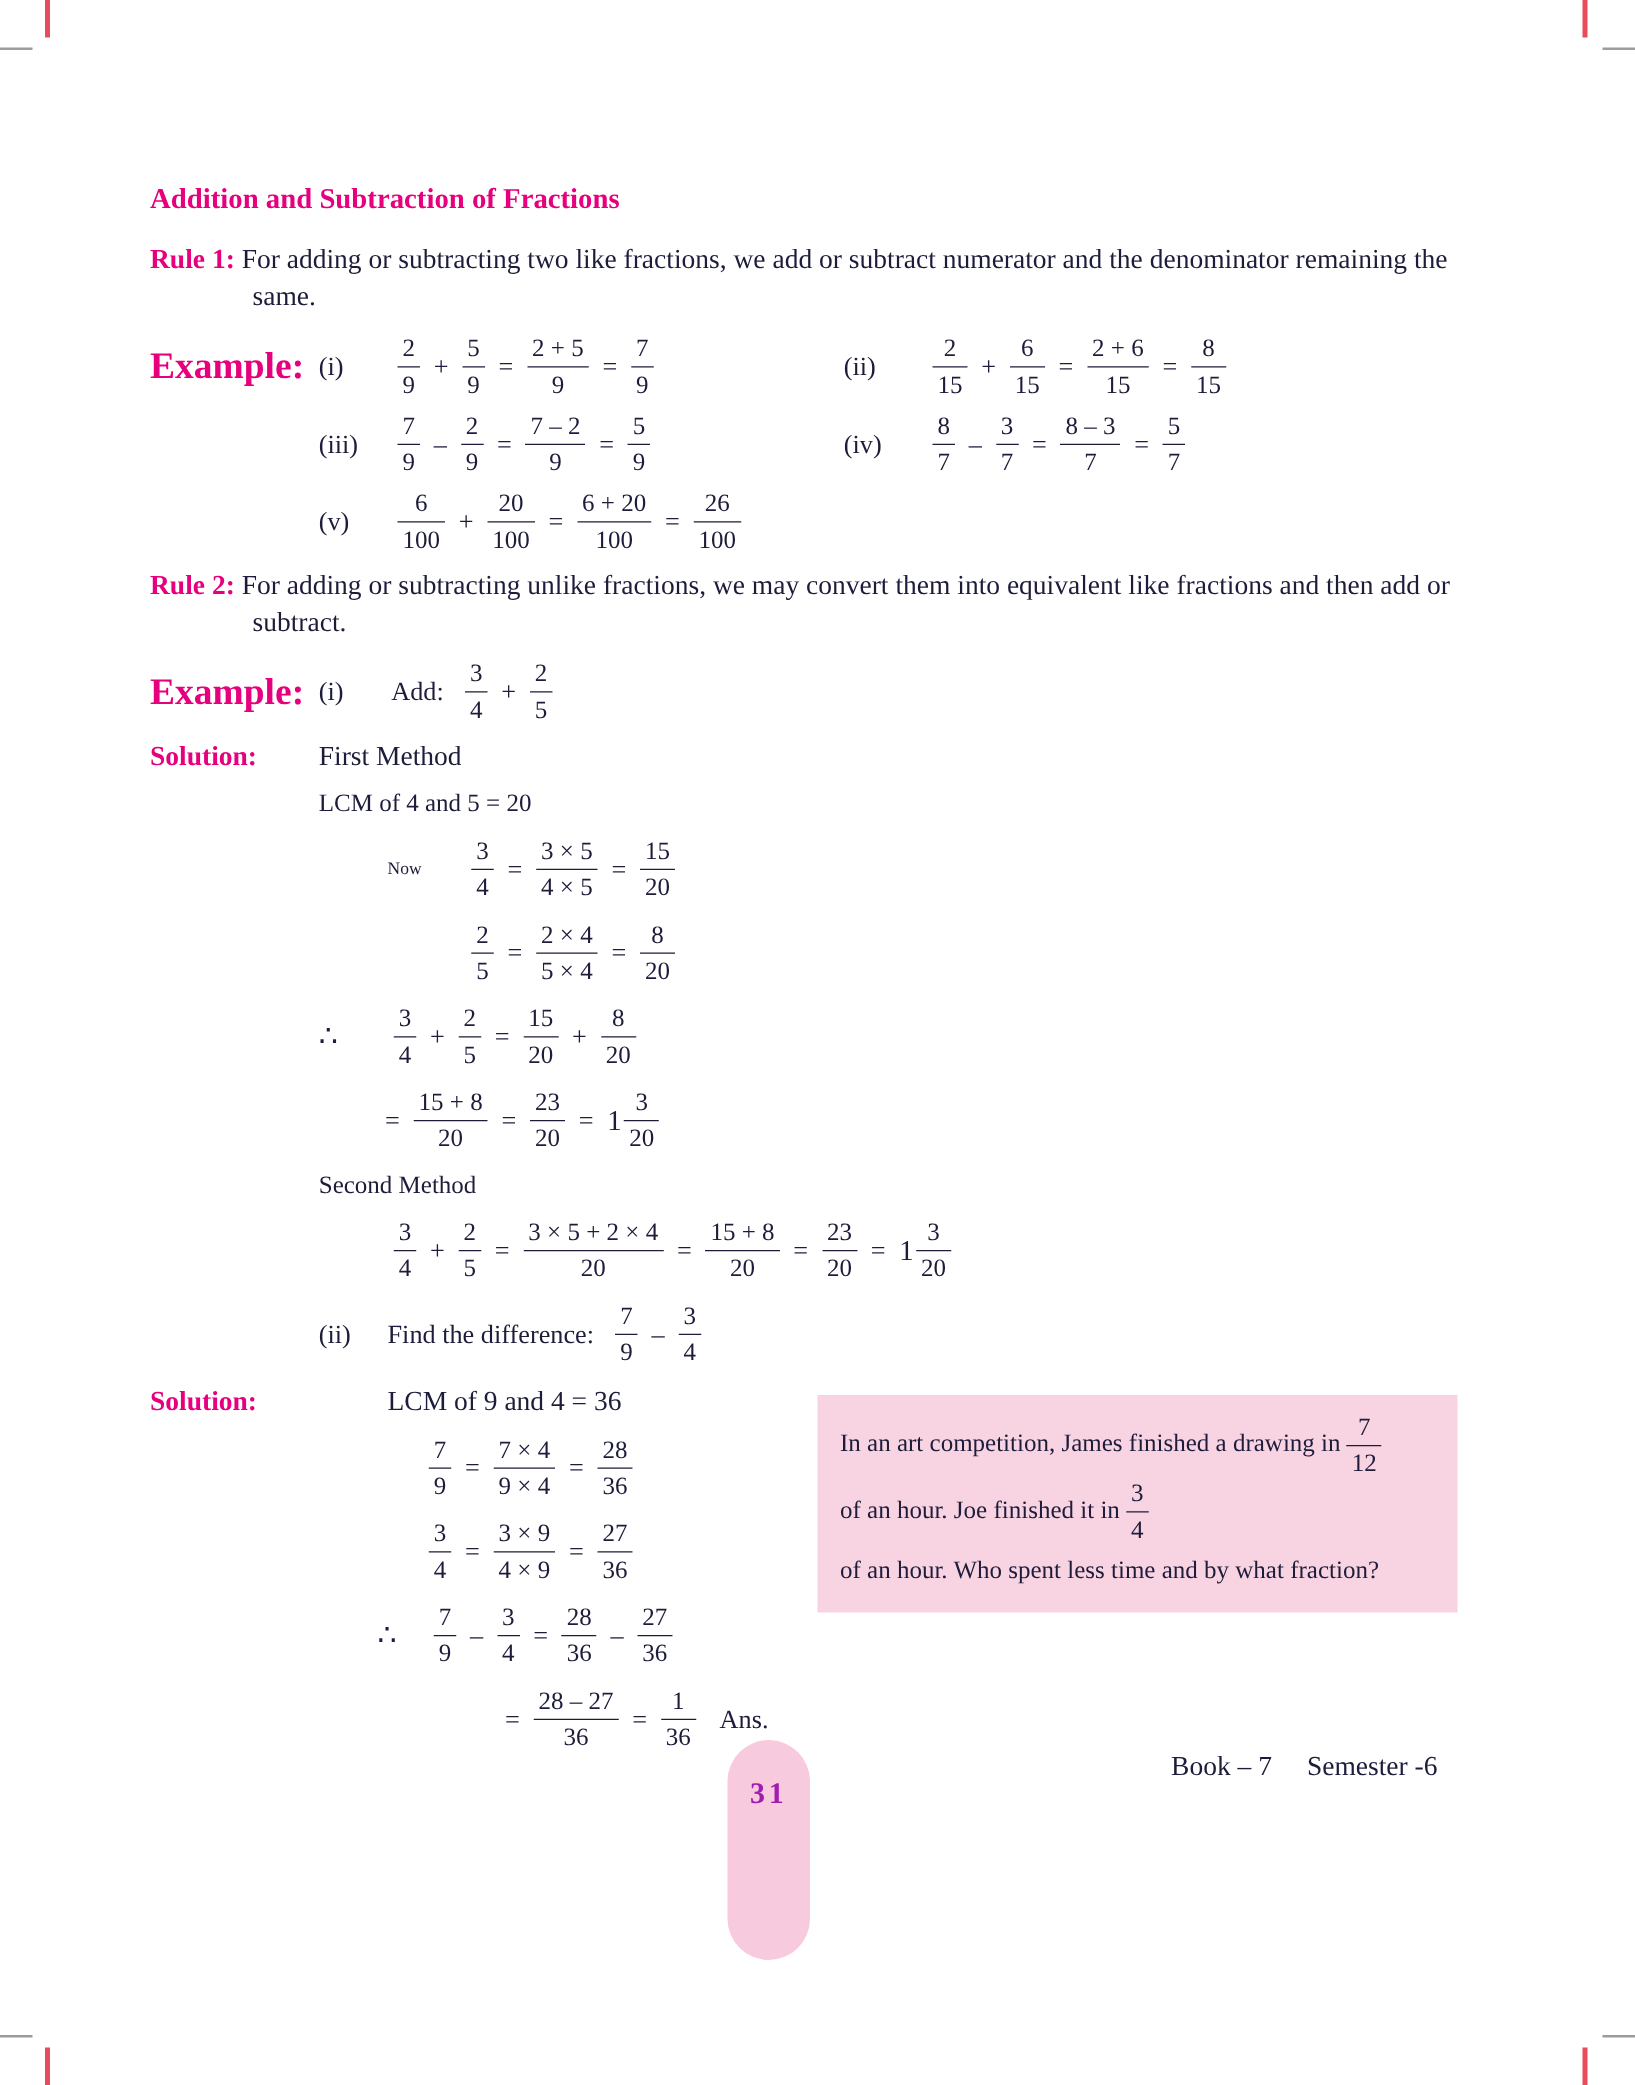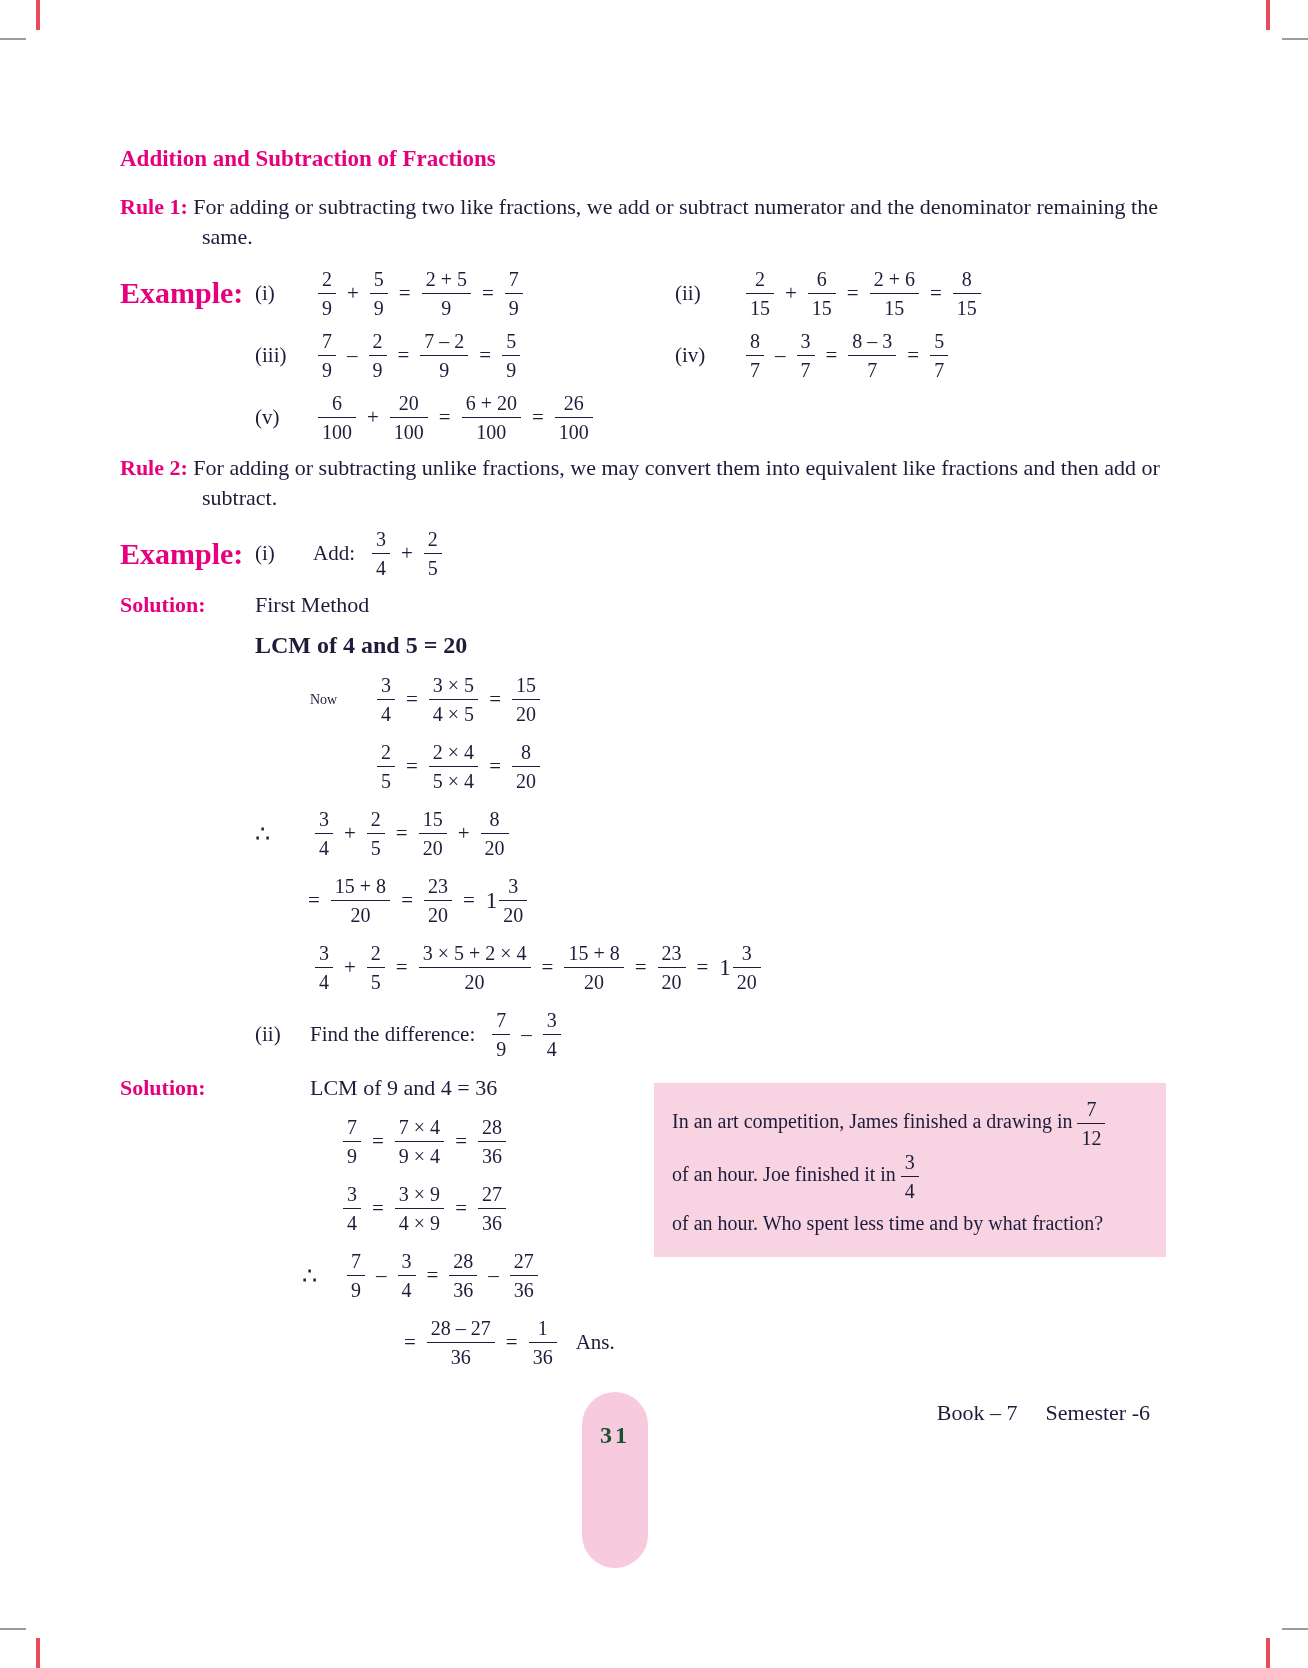--- a/index.html
+++ b/index.html
@@ -45,21 +45,21 @@
   .c1 { width:135px; font-size:30px; }
   .c2 { width:58px; }
   .c3 { width:362px; }
   .c4 { width:66px; }
   .c5 { flex:1; }
   .prefix { margin-right:12px; }
 
   
   .solrow { display:flex; align-items:baseline; margin:12px 0 6px 0; font-size:22px; }
   .sol-label { width:135px; font-size:22px; }
-  .line { font-size:24px; margin:14px 0 10px 135px;font-weight:bold; }
+  .line { font-size:20px; margin:14px 0 10px 135px; }
   .eqline { display:flex; align-items:center; margin:14px 0; }
   .eqline.now { margin-left:190px; }
   .now-label { width:62px; font-size:14px; align-self:center; }
   .eqline.eqb { margin-left:252px; }
   .eqline.thf { margin-left:135px; }
   .tho { width:55px; font-size:24px; }
   .eqline.eqd { margin-left:182px; }
   .eqline.eqe { margin-left:190px; }
   .eqline.diff { margin-left:135px; }
   .c2x { width:55px; font-size:21px; }
@@ -82,21 +82,21 @@
   .assessment .abody {
     background:#f8d3e2; padding:14px 18px; font-size:20px; line-height:2.0; margin-top:4px;
   }
   .abody .fwrap { margin:0 5px; }
   .abody .tok { margin:0; }
 
   
   .pill {
     position:absolute; left:582px; top:1392px; width:66px; height:176px;
     background:#f7cade; border-radius:34px; text-align:center; padding-top:30px;
-    font-weight:bold; font-size:24px; letter-spacing:3px; color:#14532d;
+    font-weight:bold; font-size:24px; letter-spacing:3px; color:#a21caf;
   }
   .bookinfo { position:absolute; right:158px; top:1400px; font-size:22px; color:#1d1c3a; }
   .bookinfo .sem { margin-left:28px; }
 </style>
 </head>
 <body>
 
 <div class="crop red tl"></div>
 <div class="crop gray tlg"></div>
 <div class="crop red tr"></div>
@@ -408,20 +408,21 @@
         <span class="fwrap">
           <span class="whole">1</span>
           <span class="frac">
             <span class="num">3</span>
             <span class="den">20</span>
           </span>
         </span>
       </span>
   </div>
 
+  <div class="line">Second Method</div>
 
   <div class="eqline eqe">
     <span class="eq">
         <span class="fwrap">
           <span class="frac">
             <span class="num">3</span>
             <span class="den">4</span>
           </span>
         </span>
         <span class="tok">+</span>

